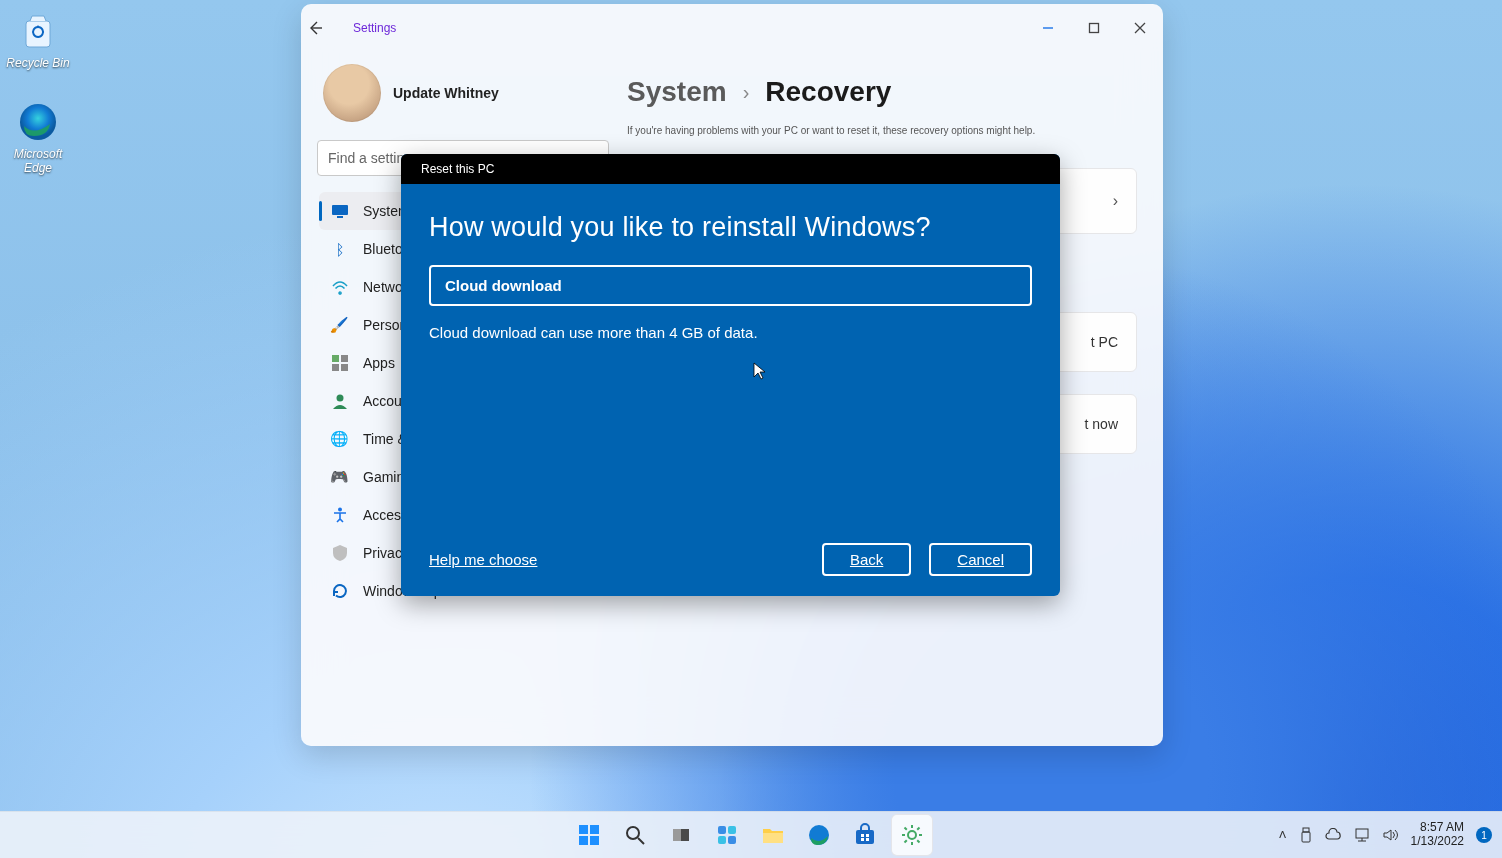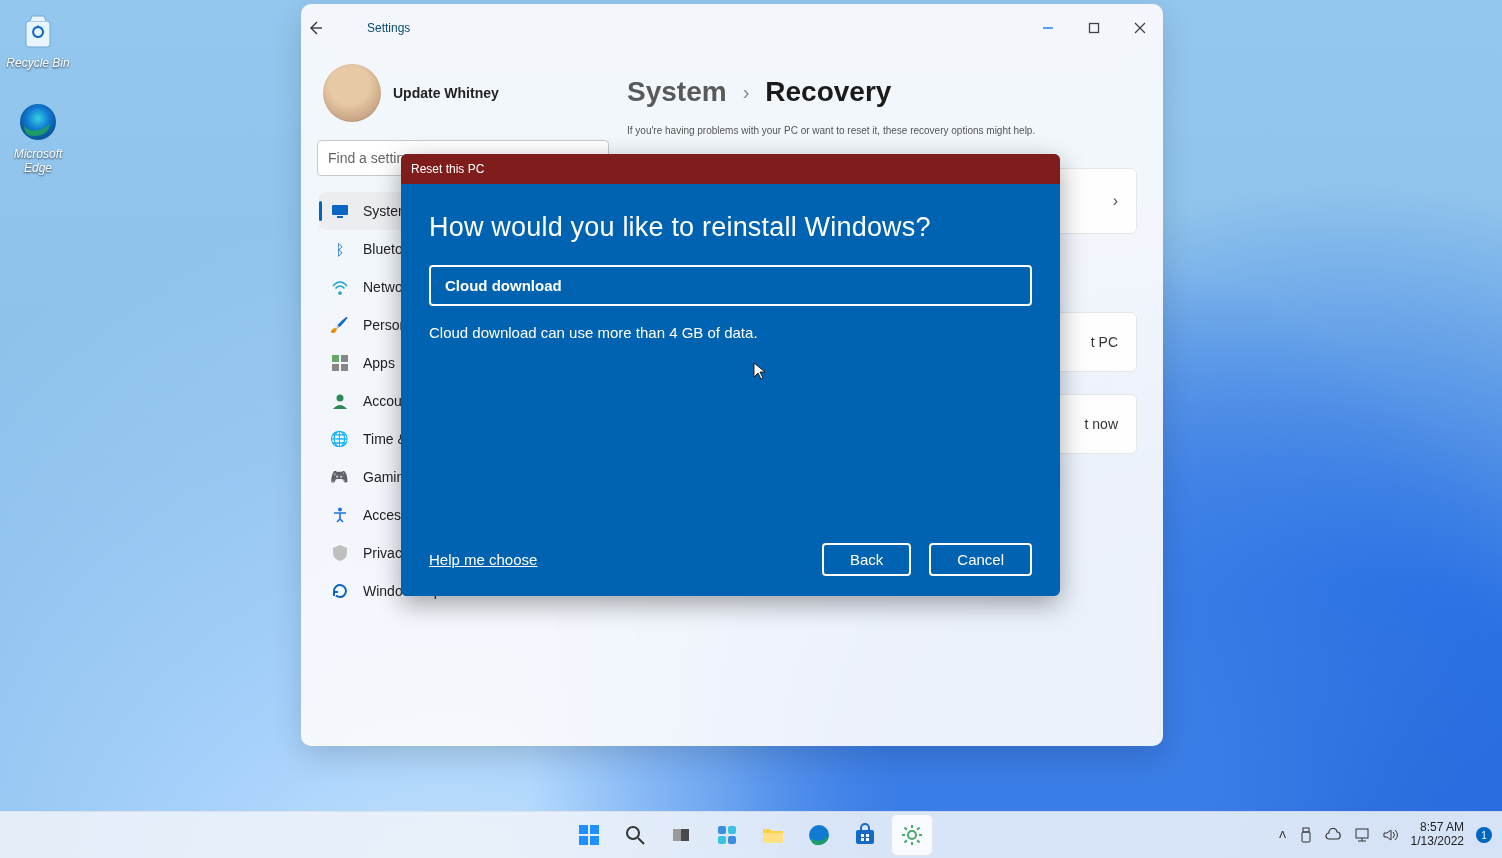--- a/index.html
+++ b/index.html
@@ -18,21 +18,21 @@
   .desk-icon .glyph{width:44px;height:44px;margin:0 auto 3px;}
   .recycle{left:3px;top:9px;}
   .edge{left:3px;top:100px;}
 
   
   .settings-window{position:absolute;left:301px;top:4px;width:862px;height:742px;
     background:rgba(251,251,253,.92);border-radius:10px;box-shadow:0 10px 30px rgba(0,0,0,.15);
     backdrop-filter:blur(20px);}
   .win-chrome{height:48px;display:flex;align-items:center;}
   .back-btn{width:40px;text-align:center;color:#555;font-size:16px;margin-left:6px;cursor:pointer;}
-  .win-title{font-size:12px;color:#0c4a6e;margin-left:20px;}
+  .win-title{font-size:12px;color:#6d28d9;margin-left:6px;}
   .win-ctrls{margin-left:auto;display:flex;}
   .win-ctrl{width:46px;height:32px;display:flex;align-items:center;justify-content:center;font-size:12px;color:#222;cursor:pointer;}
   .win-ctrl.min{color:#1a73e8;}
 
   .settings-body{display:flex;height:calc(100% - 48px);}
   .sidebar{width:300px;padding:0 10px 0 16px;}
   .account{display:flex;align-items:center;gap:12px;margin:12px 0 18px 6px;}
   .avatar{width:58px;height:58px;border-radius:50%;background:radial-gradient(circle at 45% 35%, #e8c9a5 0 40%, #c6a383 75%),#b69b84;box-shadow:inset 0 0 0 1px rgba(0,0,0,.05);}
   .avatar::after{content:"";}
   .acct-name{font-size:14px;font-weight:600;color:#222;}
@@ -50,32 +50,32 @@
   .bc-sep{font-size:20px;color:#888;}
   .bc2{font-size:28px;font-weight:600;color:#1b1b1b;}
   .sub{font-size:10px;color:#555;margin-top:16px;line-height:1.4;max-width:520px;}
   .recovery-card{margin-top:30px;border:1px solid #e6e6e8;border-radius:6px;background:#fefefe;height:64px;display:flex;align-items:center;justify-content:flex-end;padding:0 18px;}
   .chev{color:#555;}
   .recov-row{margin-top:78px;border:1px solid #e6e6e8;border-radius:6px;background:#fefefe;height:58px;display:flex;align-items:center;justify-content:flex-end;padding:0 18px;font-size:14px;color:#333;}
   .recov-row.two{margin-top:22px;}
 
   
   .reset-dialog{position:absolute;left:401px;top:154px;width:659px;height:442px;background:#0063b1;color:#fff;border-radius:6px;box-shadow:0 8px 26px rgba(0,0,0,.35);}
-  .dlg-titlebar{height:30px;background:#7f1d1d;border-radius:6px 6px 0 0;font-size:12px;display:flex;align-items:center;padding-left:10px;}
+  .dlg-titlebar{height:30px;background:#000000;border-radius:6px 6px 0 0;font-size:12px;display:flex;align-items:center;padding-left:20px;}
   .dlg-body{padding:20px 28px 0 28px;}
   .dlg-h{font-size:27px;font-weight:300;letter-spacing:.2px;margin:8px 0 22px 0;}
   .opt{border:2px solid #fff;border-radius:4px;padding:10px 14px;margin-bottom:22px;cursor:pointer;}
   .opt.hover{background:#0a6fc2;}
   .opt-t{font-weight:600;font-size:15px;}
   .opt-d{font-size:15px;margin-top:2px;}
   .dlg-note{font-size:15px;margin-top:-4px;}
   .dlg-foot{position:absolute;bottom:20px;left:28px;right:28px;display:flex;align-items:center;}
   .help-link{color:#fff;text-decoration:underline;font-size:15px;cursor:pointer;}
   .dlg-btns{margin-left:auto;display:flex;gap:18px;}
-  .dlg-btn{border:2px solid #fff;background:transparent;color:#fff;font-size:15px;padding:6px 26px;border-radius:4px;cursor:pointer;}
+  .dlg-btn{border:2px solid #fff;background:transparent;color:#fff;font-size:15px;padding:6px 26px;border-radius:4px;cursor:pointer;text-decoration:underline;}
 
   .cursor{position:absolute;left:753px;top:362px;font-size:16px;color:#fff;pointer-events:none;}
 
   
   .taskbar{position:absolute;left:0;right:0;bottom:0;height:46px;background:rgba(238,243,249,.88);backdrop-filter:blur(20px);border-top:1px solid rgba(0,0,0,.05);}
   .tb-center{position:absolute;left:50%;transform:translateX(-50%);top:0;height:100%;display:flex;align-items:center;gap:6px;}
   .tb-item{width:40px;height:40px;border-radius:6px;display:flex;align-items:center;justify-content:center;cursor:pointer;}
   .tb-item.active{background:rgba(255,255,255,.8);border:1px solid rgba(0,0,0,.08);}
   .tb-right{position:absolute;right:10px;top:0;height:100%;display:flex;align-items:center;gap:12px;color:#222;font-size:12px;}
   .tb-right .ico{font-size:14px;cursor:pointer;color:#333;}

